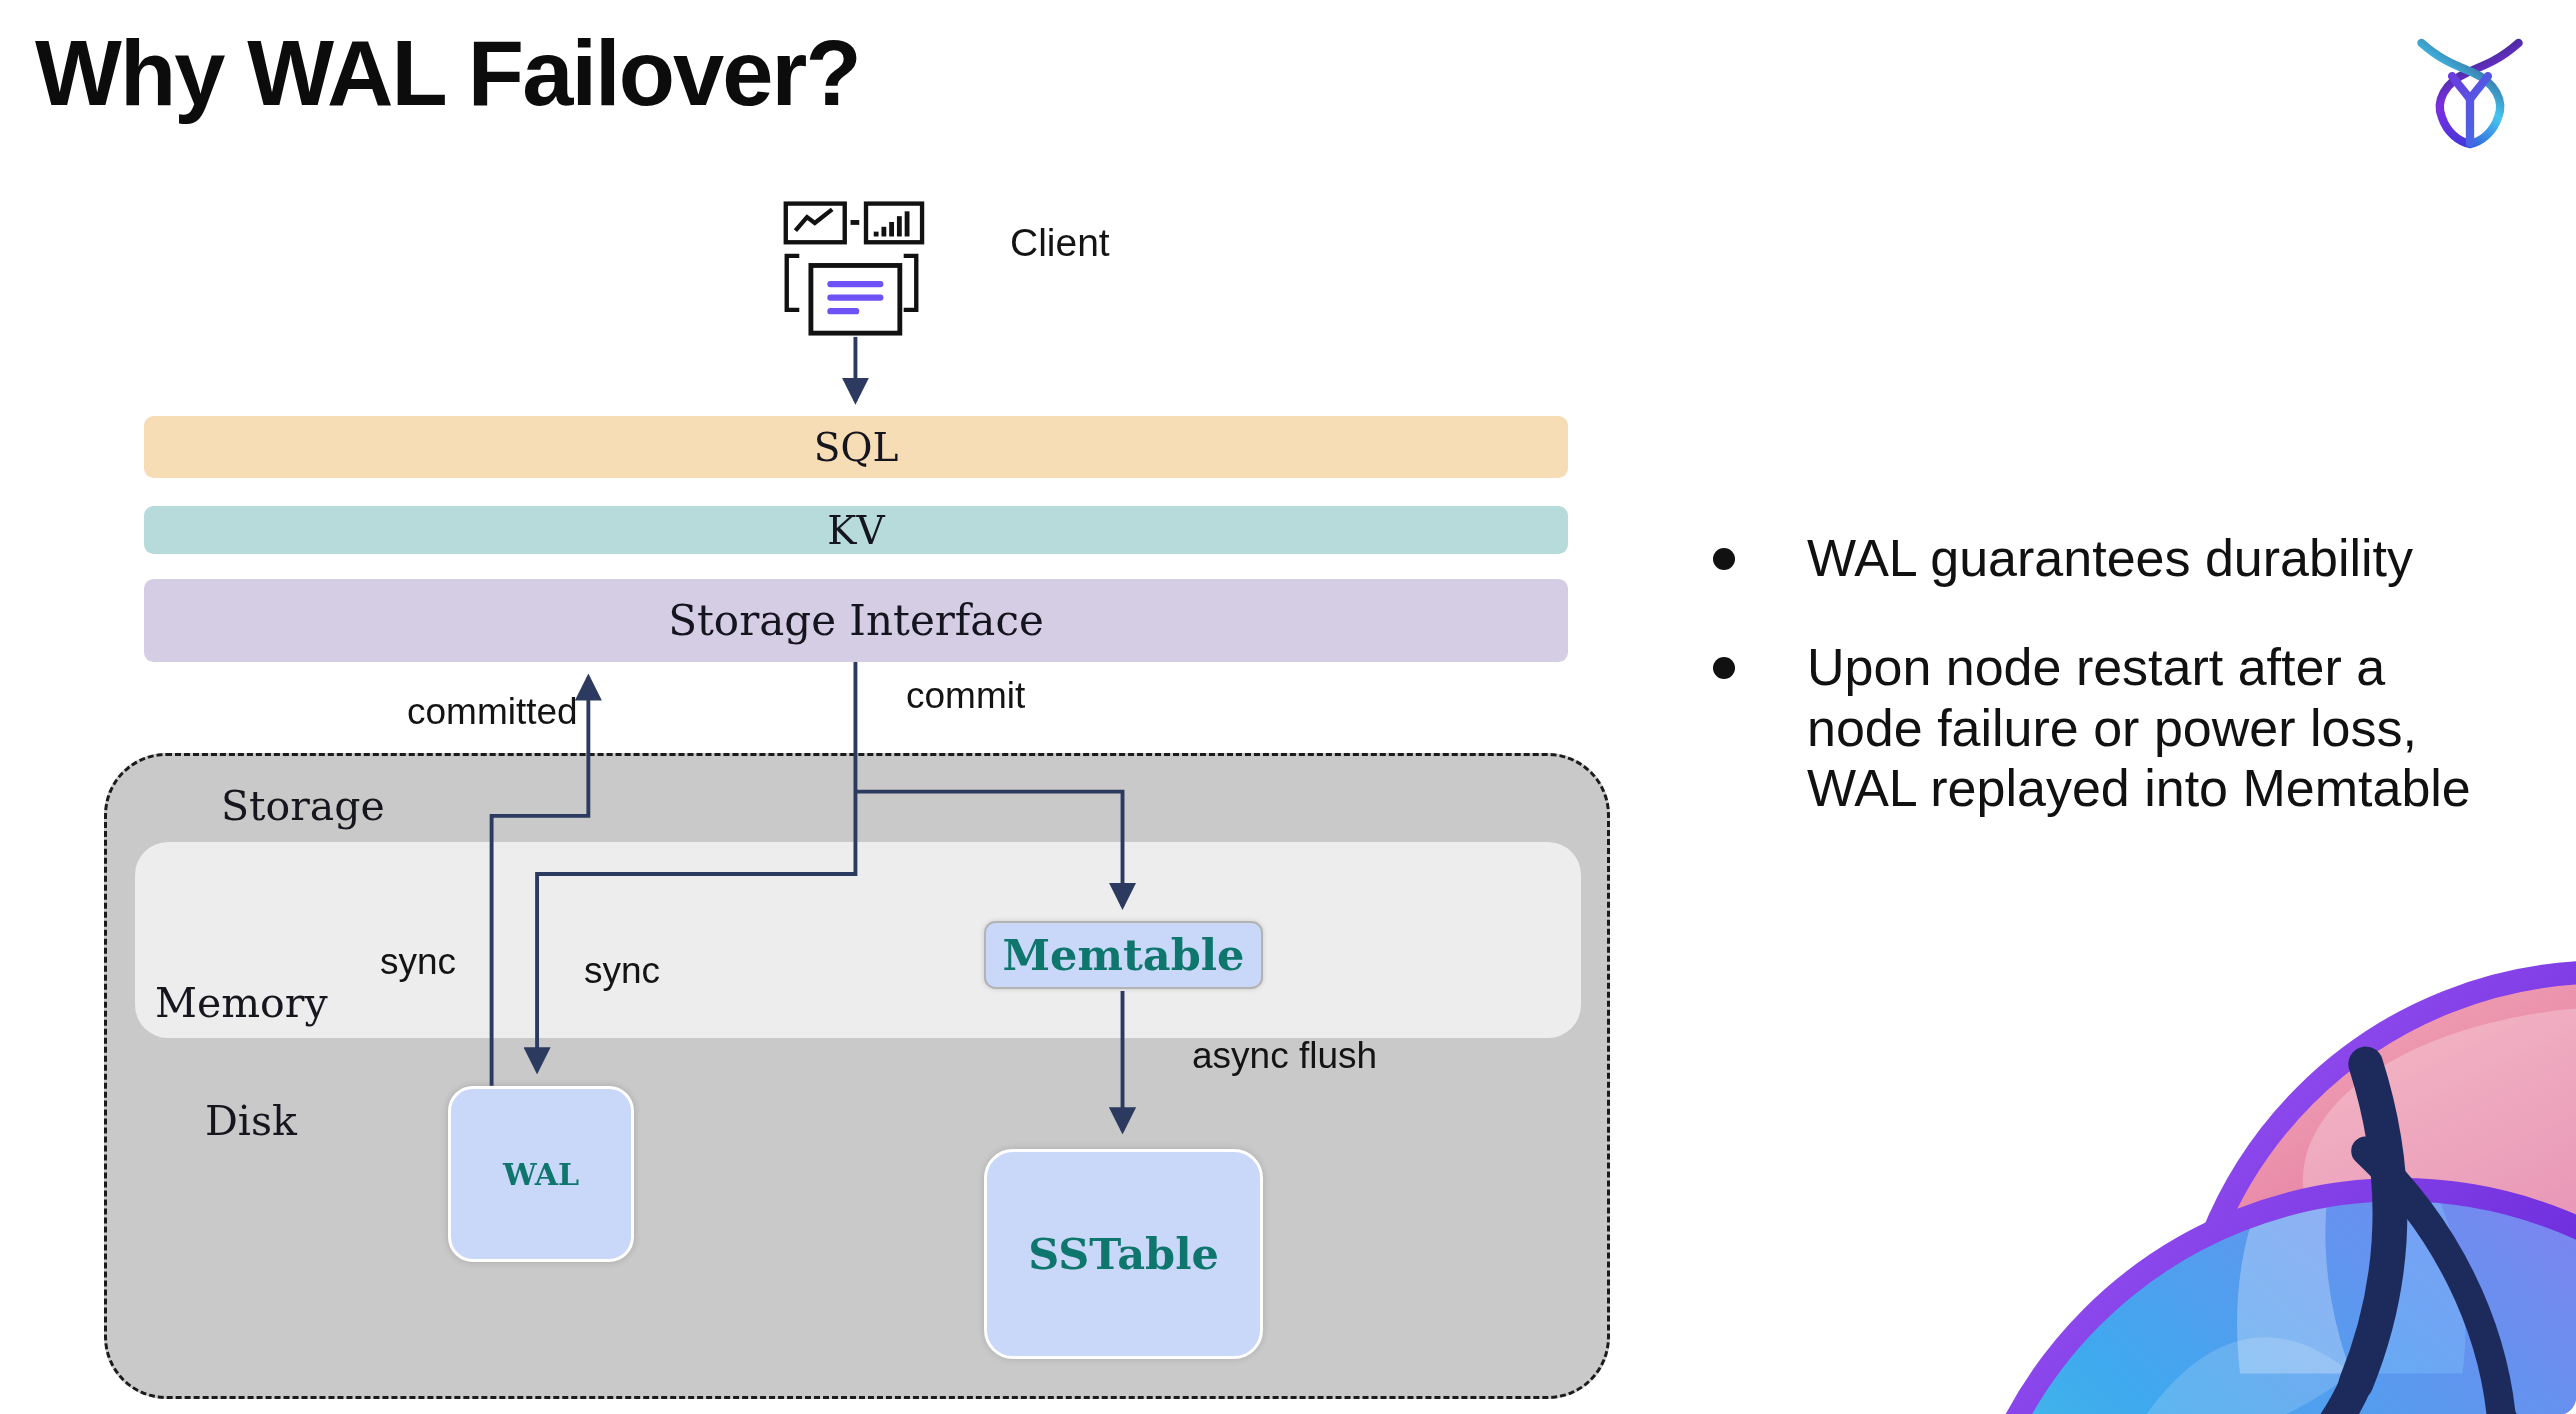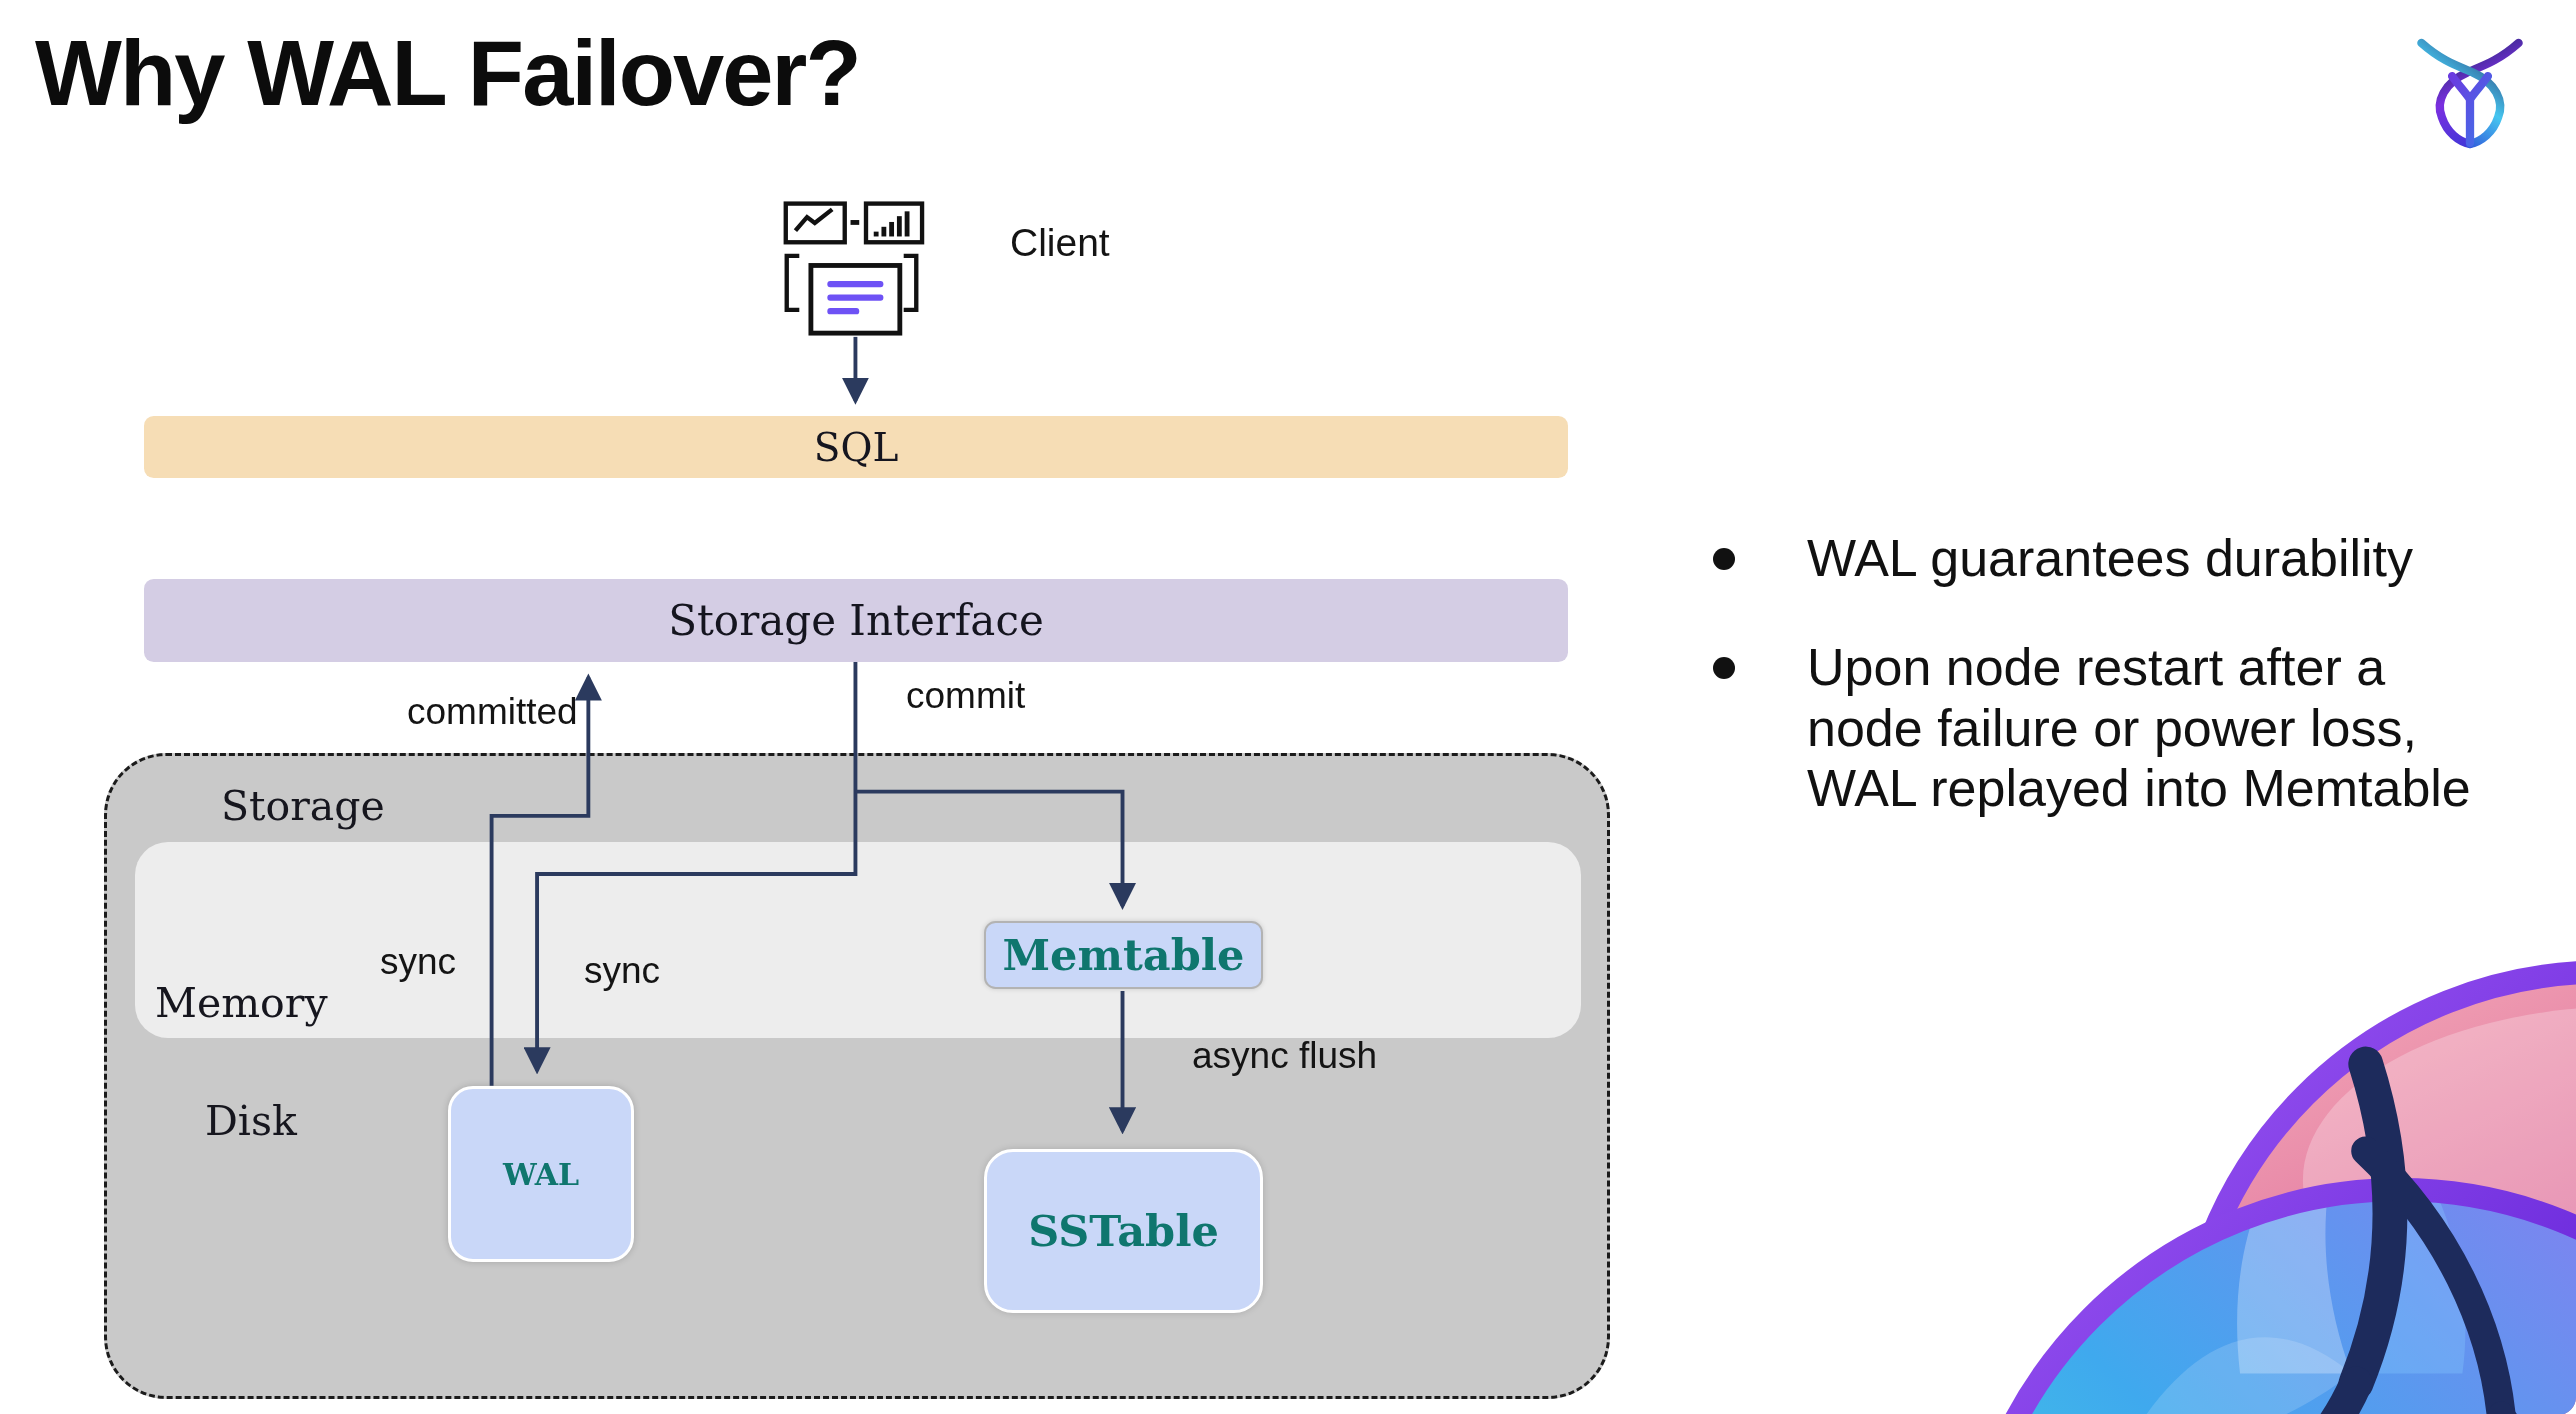--- a/index.html
+++ b/index.html
@@ -45,21 +45,21 @@
   }
   .node-wal{
     left:448px;top:1086px;width:186px;height:176px;border-radius:25px;
     border:3.9px solid #ffffff;font-size:30px;box-shadow:0 0 7.7px rgba(0,0,0,.18);
   }
   .node-memtable{
     left:984px;top:921px;width:279px;height:68px;border-radius:11.6px;
     border:2.9px solid #b3b3b3;font-size:43px;box-shadow:0 0 5.8px rgba(0,0,0,.15);
   }
   .node-sstable{
-    left:984px;top:1149px;width:279px;height:164px;border-radius:29px;
+    left:984px;top:1149px;width:279px;height:210px;border-radius:29px;
     border:3.9px solid #ffffff;font-size:43px;box-shadow:0 0 7.7px rgba(0,0,0,.15);
   }
   
   .edge-label{
     position:absolute;font-family:"Liberation Sans",sans-serif;
     font-size:37px;color:#141414;
   }
   .lbl-committed{left:407px;top:691px;}
   .lbl-commit{left:906px;top:675px;}
   .lbl-sync-left{left:380px;top:941px;}
@@ -127,20 +127,23 @@
     <rect x="38" y="76" width="92" height="70" fill="#ffffff" stroke="#111111" stroke-width="5"></rect>
     <rect x="55" y="92" width="58" height="6.5" rx="3" fill="#6e52f5"></rect>
     <rect x="55" y="106" width="58" height="6.5" rx="3" fill="#6e52f5"></rect>
     <rect x="55" y="120" width="33" height="6.5" rx="3" fill="#6e52f5"></rect>
   </svg>
   <div class="edge-label lbl-client">Client</div>
 
   <div class="layer-bar bar-sql" style="background-color: rgb(246, 221, 181);">
     <span>SQL</span>
   </div>
+  <div class="layer-bar bar-kv" style="background-color: rgb(183, 218, 219);">
+    <span>KV</span>
+  </div>
   <div class="layer-bar bar-storage" style="background-color: rgb(212, 205, 228);">
     <span>Storage Interface</span>
   </div>
 
   <div class="pebble-box" style="background-color: rgb(201, 201, 201);"></div>
   <div class="memory-band" style="background-color: rgb(237, 237, 237);"></div>
   <div class="zone-label lbl-pebble">Storage</div>
   <div class="zone-label lbl-memory">Memory</div>
   <div class="zone-label lbl-disk">Disk</div>
 

